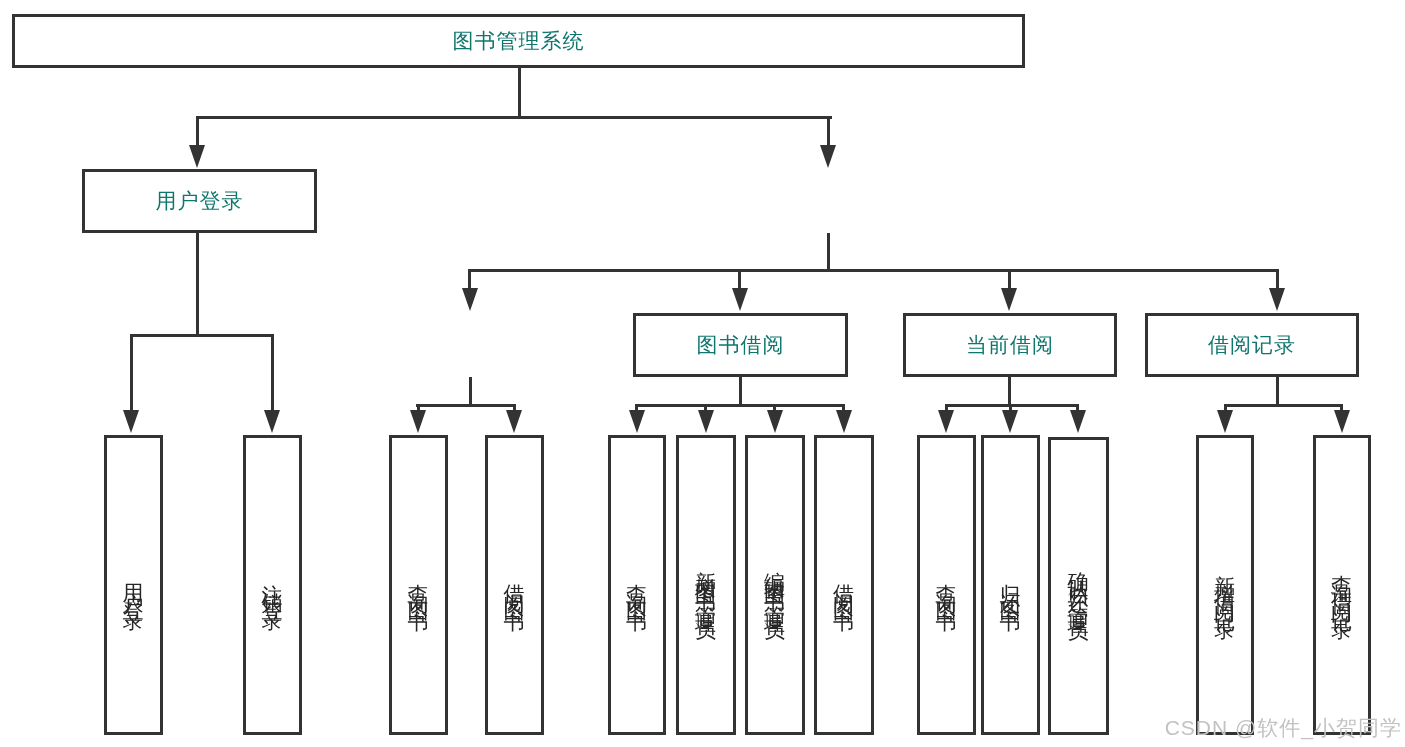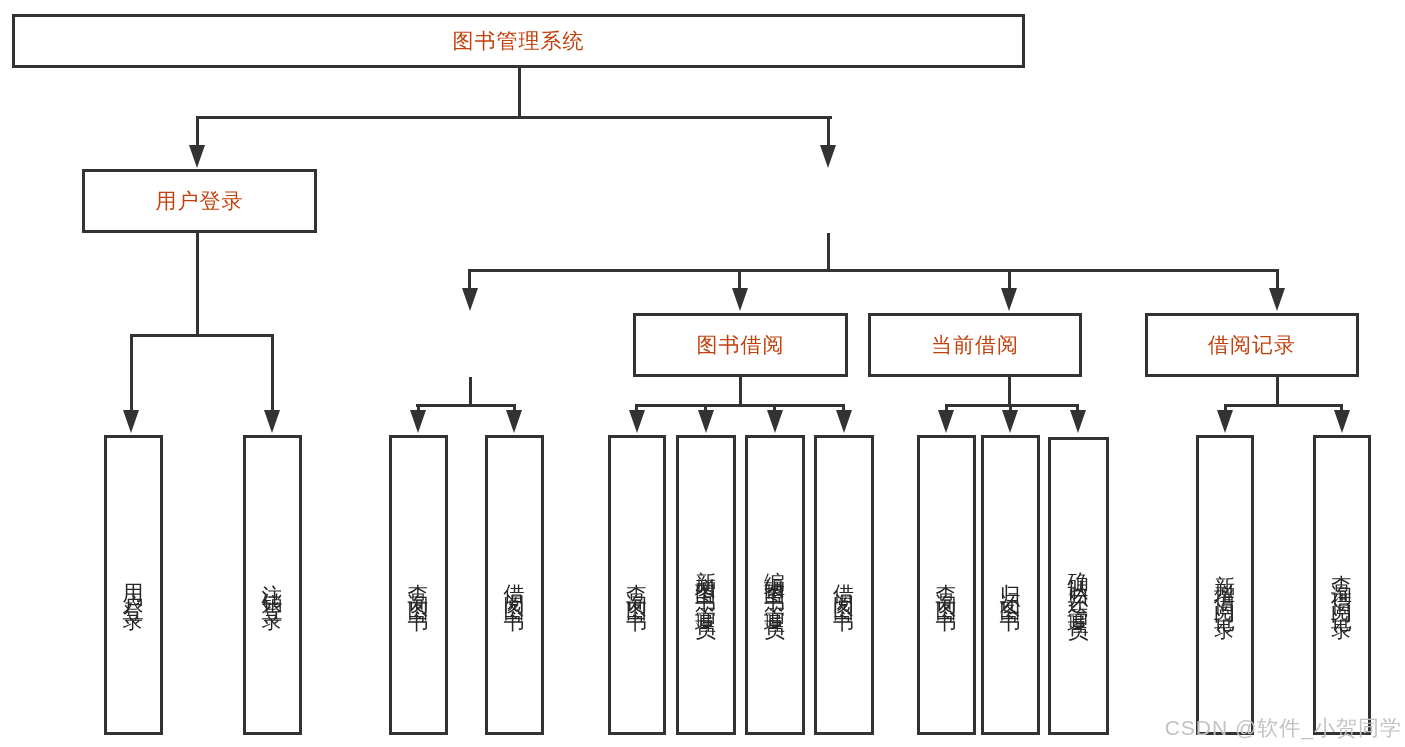--- a/index.html
+++ b/index.html
@@ -6,21 +6,21 @@
   .canvas {
     position:relative; width:1405px; height:747px;
     background:#ffffff; overflow:hidden;
     font-family:"Liberation Sans","DejaVu Sans",sans-serif;
     color:#262626;
   }
   .node {
     position:absolute; box-sizing:border-box;
     border:3px solid #333333; background:#ffffff;
     display:flex; align-items:center; justify-content:center;
-    font-size:21px; letter-spacing:1px; color:#c2410c;
+    font-size:21px; letter-spacing:1px; color:#0f766e;
   }
   .vnode {
     position:absolute; box-sizing:border-box;
     border:3px solid #333333; background:#ffffff;
     display:flex; align-items:center; justify-content:center;
   }
   .vtext {
     writing-mode:vertical-rl; text-orientation:mixed;
     font-size:21px; letter-spacing:9px; line-height:1;
     white-space:nowrap; color:#262626;
@@ -72,21 +72,21 @@
   <div class="vline" style="left:738px; top:269px; width:3px; height:21px;"></div>
   <div class="arrow" style="left:732px; top:288px;"></div>
   <div class="vline" style="left:1008px; top:269px; width:3px; height:21px;"></div>
   <div class="arrow" style="left:1001px; top:288px;"></div>
   <div class="vline" style="left:1276px; top:269px; width:3px; height:21px;"></div>
   <div class="arrow" style="left:1269px; top:288px;"></div>
 
   <div class="node" style="left:633px; top:313px; width:215px; height:64px;justify-content:center;">
     <span>图书借阅</span>
   </div>
-  <div class="node" style="left:868px; top:313px; width:214px; height:64px;">
+  <div class="node" style="left:903px; top:313px; width:214px; height:64px;">
     <span>当前借阅</span>
   </div>
   <div class="node" style="left:1145px; top:313px; width:214px; height:64px;">
     <span>借阅记录</span>
   </div>
 
   <div class="vline" style="left:469px; top:377px; width:3px; height:30px;"></div>
   <div class="hline" style="left:416px; top:404px; width:100px; height:3px;"></div>
   <div class="vline" style="left:417px; top:404px; width:3px; height:9px;"></div>
   <div class="arrow" style="left:410px; top:410px;"></div>

